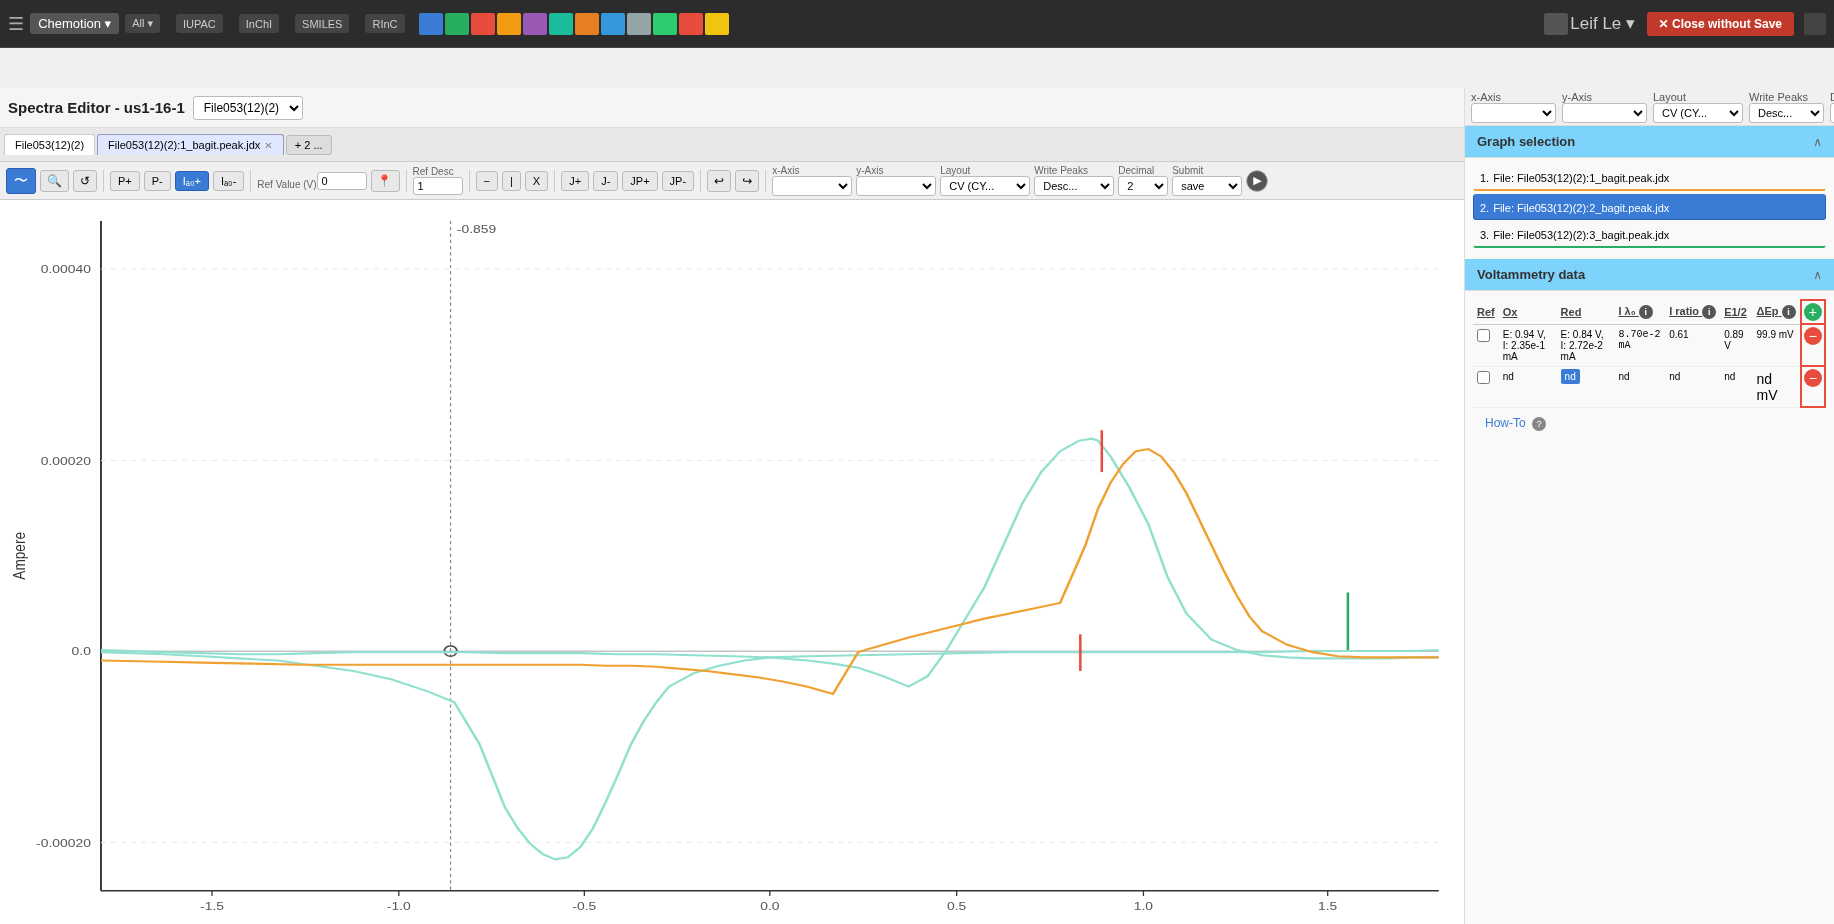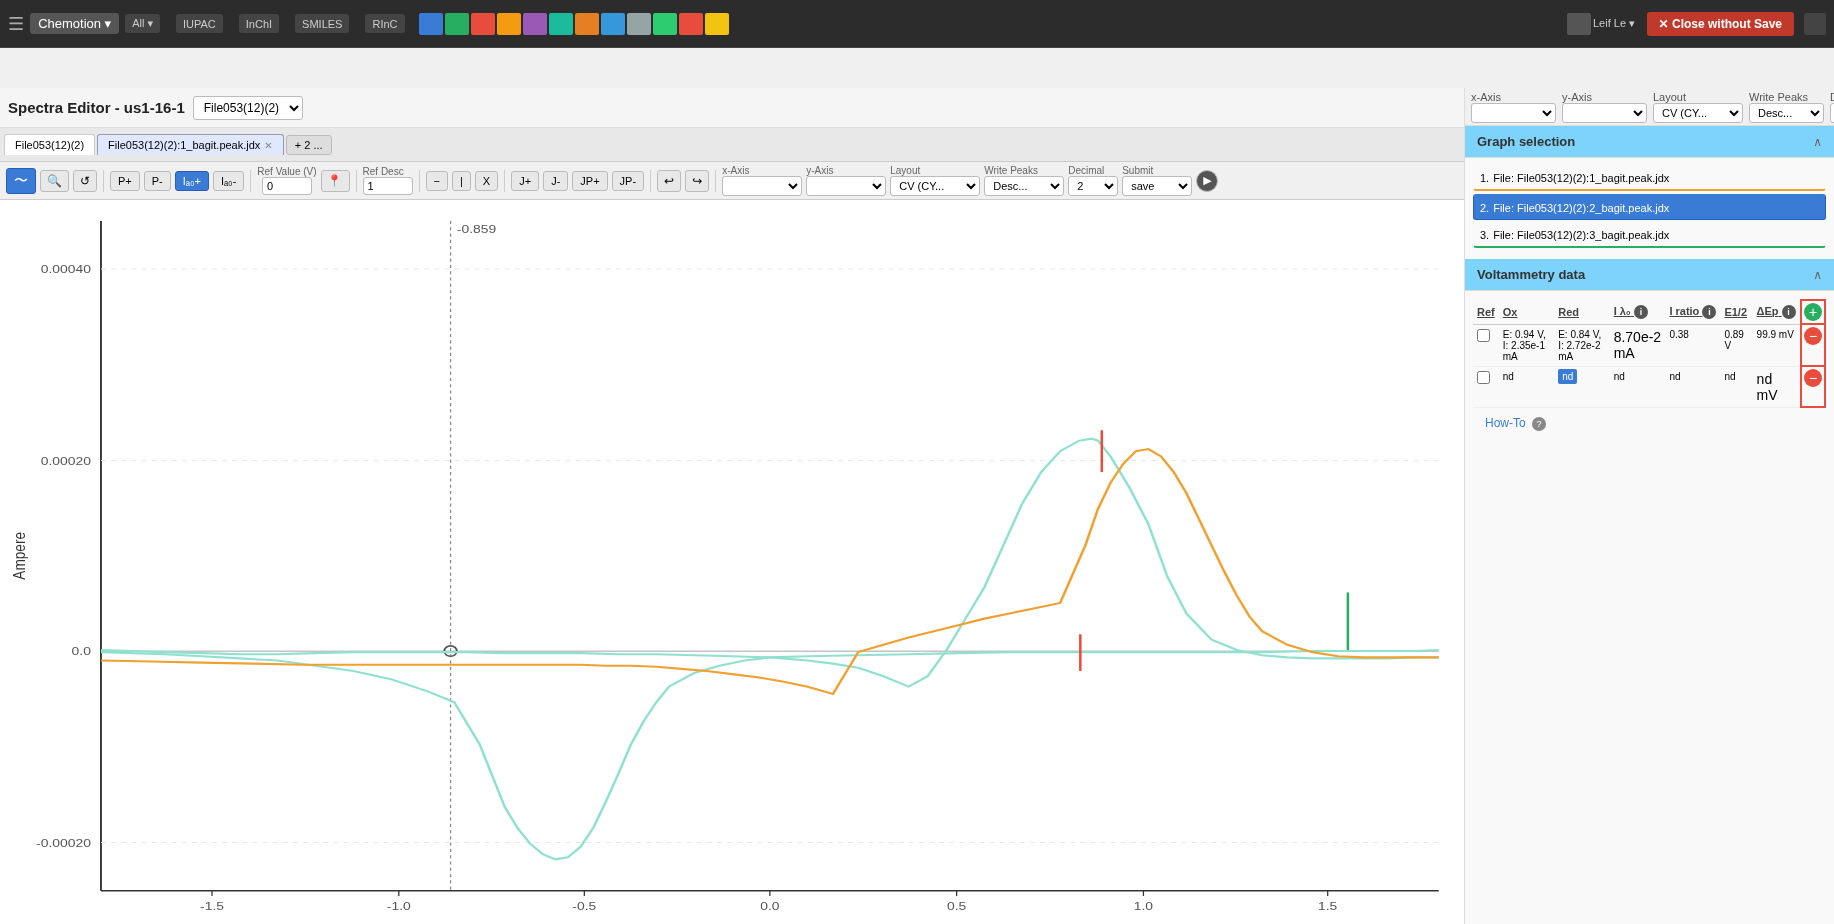--- a/index.html
+++ b/index.html
@@ -102,21 +102,21 @@
     <div style="width:24px;height:22px;background:#e67e22;border-radius:2px;"></div>
     <div style="width:24px;height:22px;background:#3498db;border-radius:2px;"></div>
     <div style="width:24px;height:22px;background:#95a5a6;border-radius:2px;"></div>
     <div style="width:24px;height:22px;background:#2ecc71;border-radius:2px;"></div>
     <div style="width:24px;height:22px;background:#e74c3c;border-radius:2px;"></div>
     <div style="width:24px;height:22px;background:#f1c40f;border-radius:2px;"></div>
   </div>
   <div class="spacer"></div>
   <div style="display:flex;gap:2px;align-items:center;margin-right:6px;">
     <div style="width:24px;height:22px;background:#555;border-radius:2px;"></div>
-    <span style="color:#ccc;font-size:11px;text-align:right;">Leif Le ▾</span>
+    <span style="color:#ccc;font-size:17px;text-align:right;">Leif Le ▾</span>
   </div>
   <button class="close-btn">✕ Close without Save</button>
   <div style="width:22px;height:22px;background:#444;border-radius:2px;margin-left:4px;"></div>
 </div>
 
 <div id="main-area">
 
   <div id="editor-panel">
 
     <div id="editor-header">
@@ -145,21 +145,21 @@
     <div id="toolbar">
       <button class="tb-btn active" style="font-size:14px;">〜</button>
       <button class="tb-icon">🔍</button>
       <button class="tb-icon">↺</button>
       <div class="tb-sep"></div>
       <button class="tb-btn">P+</button>
       <button class="tb-btn">P-</button>
       <button class="tb-btn active">Iₐ₀+</button>
       <button class="tb-btn">Iₐ₀-</button>
       <div class="tb-sep"></div>
-      <div style="display:flex;flex-direction:column;align-items:center;">
+      <div style="display:flex;flex-direction:row;align-items:flex-end;">
         <span class="tb-label">Ref Value (V)</span>
         <input class="tb-input" type="text" value="0" style="">
       </div>
       <button class="tb-icon">📍</button>
       <div class="tb-sep"></div>
       <div style="display:flex;flex-direction:column;align-items:flex-start;">
         <span class="tb-label">Ref Desc</span>
         <input class="tb-input" type="text" value="1" style="">
       </div>
       <div class="tb-sep"></div>
@@ -353,22 +353,22 @@
             </tr>
           </thead>
           <tbody>
 
             <tr>
               <td>
                 <input type="checkbox" style="">
               </td>
               <td style="font-size:10px;">E: 0.94 V, I: 2.35e-1 mA</td>
               <td style="font-size:10px;">E: 0.84 V, I: 2.72e-2 mA</td>
-              <td style="font-size:14px;">8.70e-2 mA</td>
-              <td style="font-size:10px;">0.38</td>
+              <td style="font-size:10px;font-family:Liberation Mono, monospace;">8.70e-2 mA</td>
+              <td style="font-size:10px;">0.61</td>
               <td style="font-size:10px;">0.89 V</td>
               <td style="font-size:10px;">99.9 mV</td>
               <td style="border: 2px solid #e74c3c; padding: 2px;">
                 <button class="del-btn">−</button>
               </td>
             </tr>
 
             <tr>
               <td>
                 <input type="checkbox" style="">

